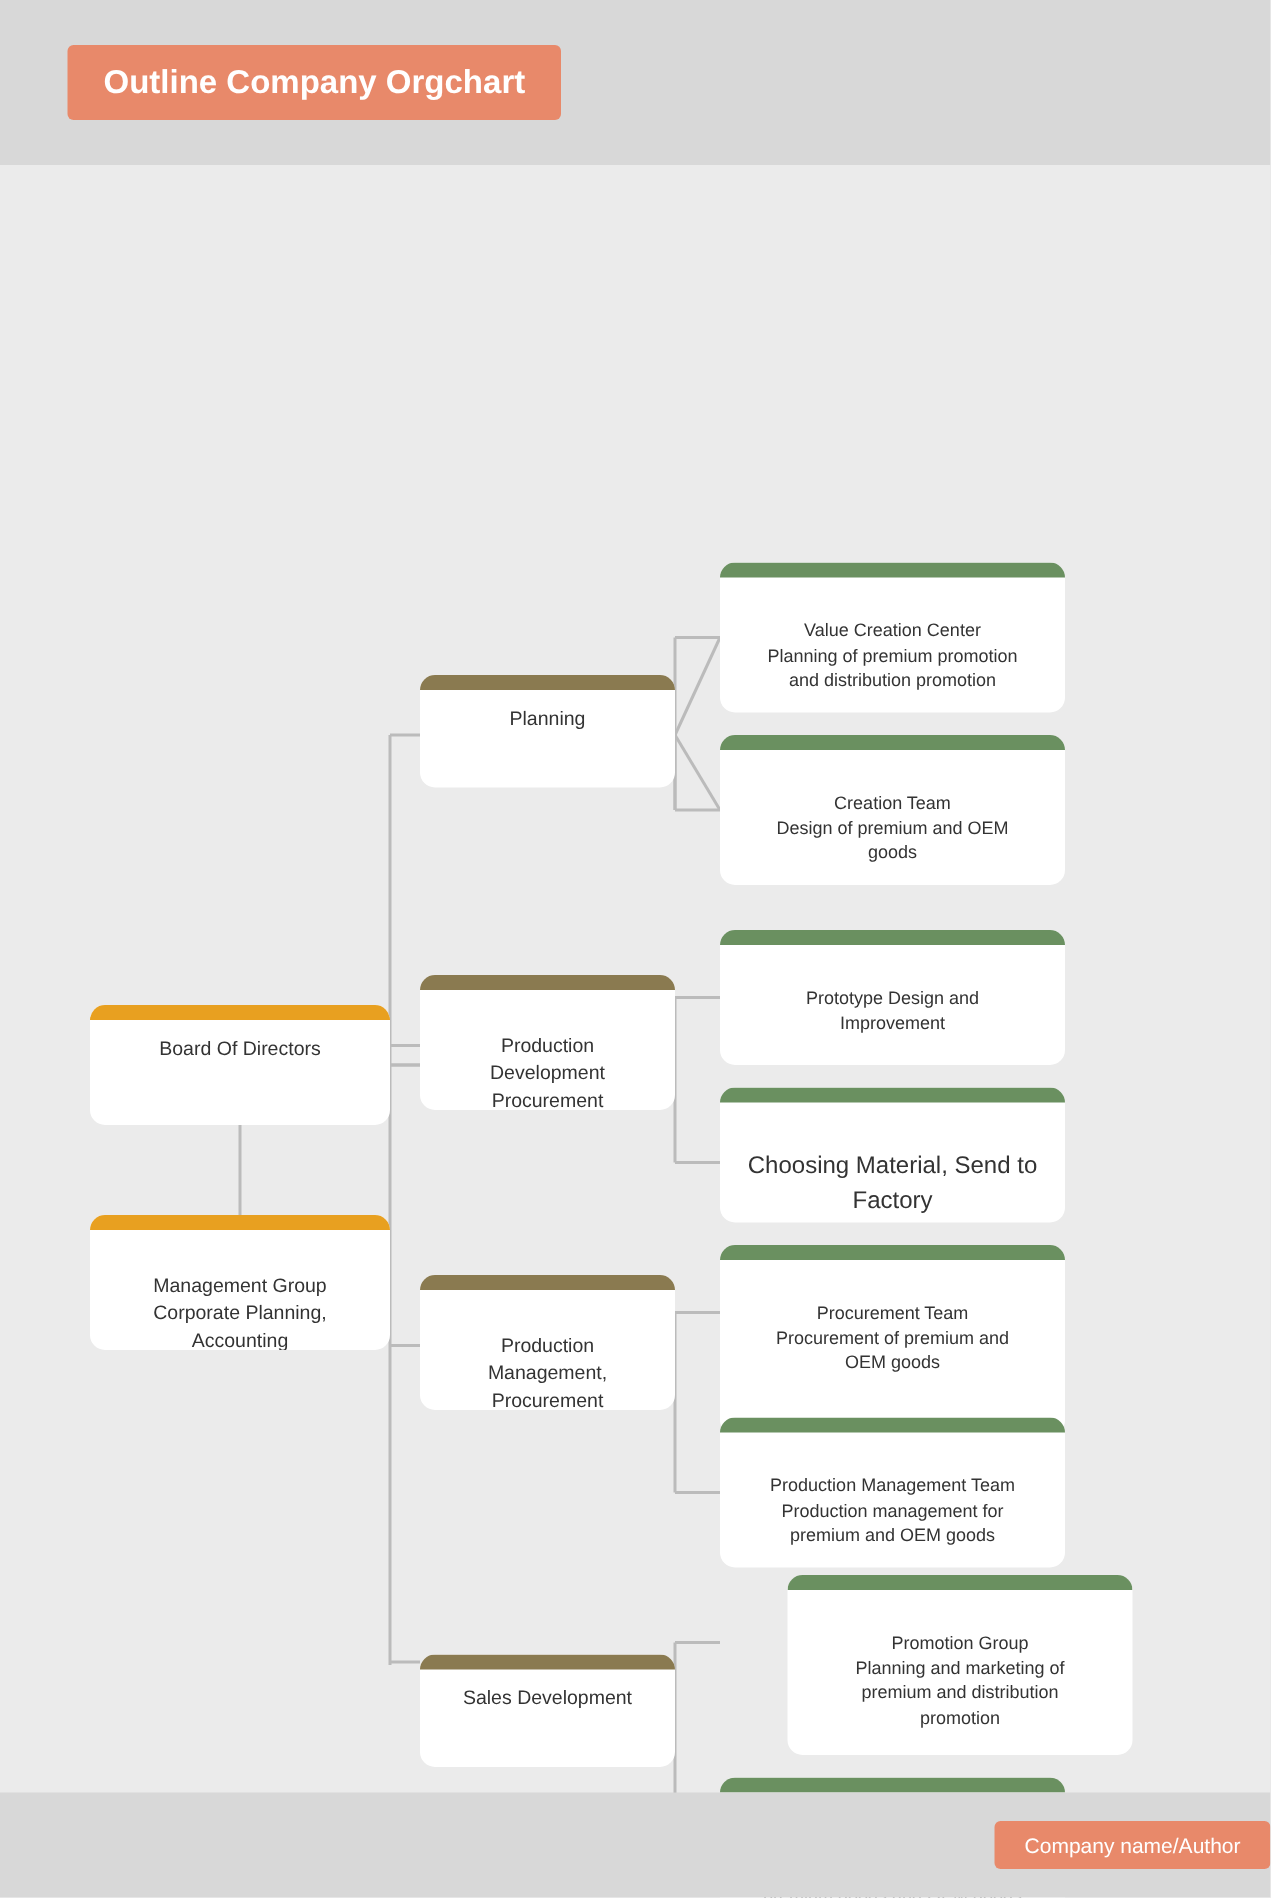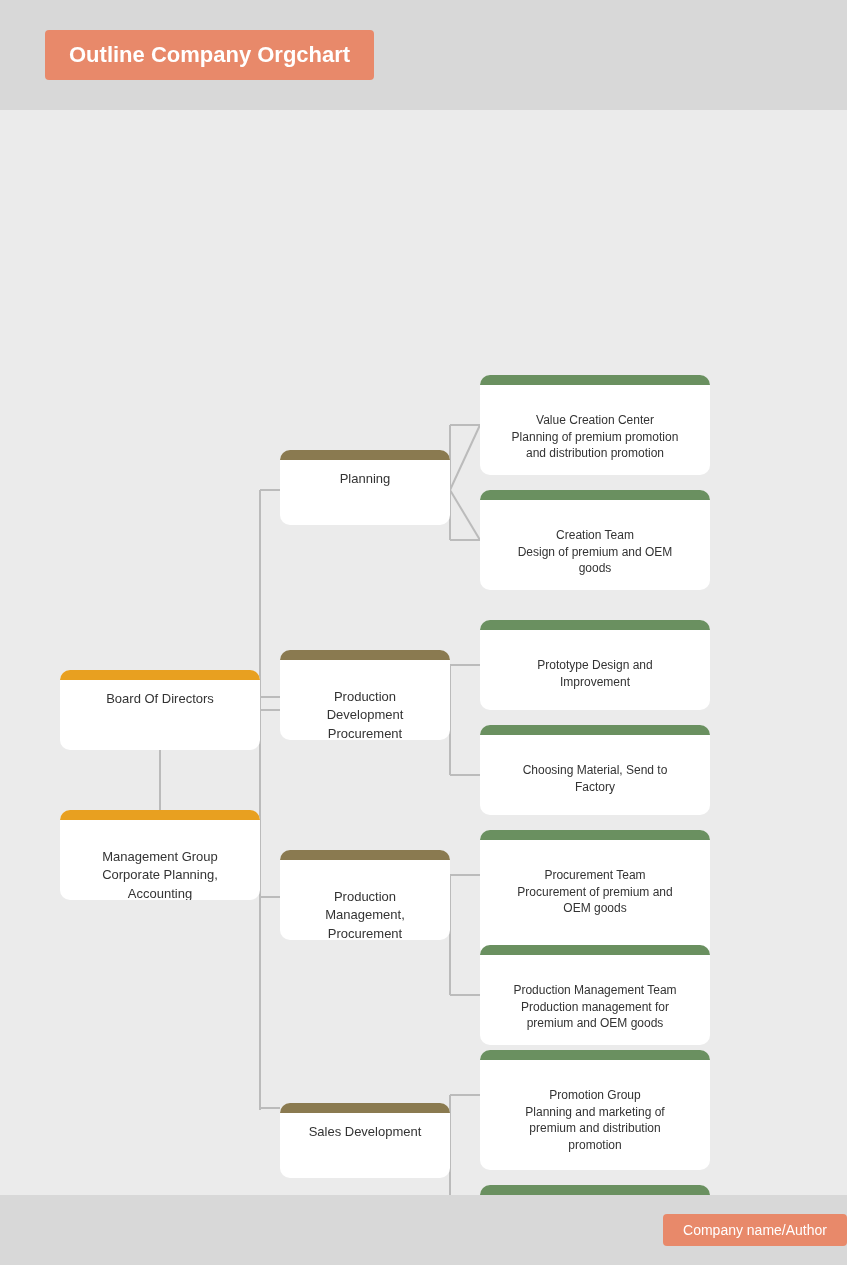--- a/index.html
+++ b/index.html
@@ -172,20 +172,21 @@
     }
 
     .node-prod-mgmt-team {
       top: 725px;
       height: 100px;
     }
 
     .node-promotion {
       top: 830px;
       height: 120px;
+      margin-left: 45px;
     }
 
     .node-product-planning {
       top: 965px;
       height: 100px;
     }
 
     
     .connectors-svg {
       position: absolute;
@@ -304,21 +305,21 @@
 
     <div class="node node-right node-prototype">
       <div class="node-bar bar-green"></div>
       <div class="node-content" style="white-space:pre-line; font-size:12px;">
         <span>Prototype Design and<br>Improvement</span>
       </div>
     </div>
 
     <div class="node node-right node-material">
       <div class="node-bar bar-green"></div>
-      <div class="node-content" style="white-space:pre-line; font-size:12px;">
+      <div class="node-content" style="white-space:pre-line; font-size:16px;">
         <span>Choosing Material, Send to<br>Factory</span>
       </div>
     </div>
 
     <div class="node node-right node-procurement" style="top:610px;">
       <div class="node-bar bar-green"></div>
       <div class="node-content" style="white-space:pre-line; font-size:12px;">
         <span>Procurement Team<br>Procurement of premium and<br>OEM goods</span>
       </div>
     </div>

